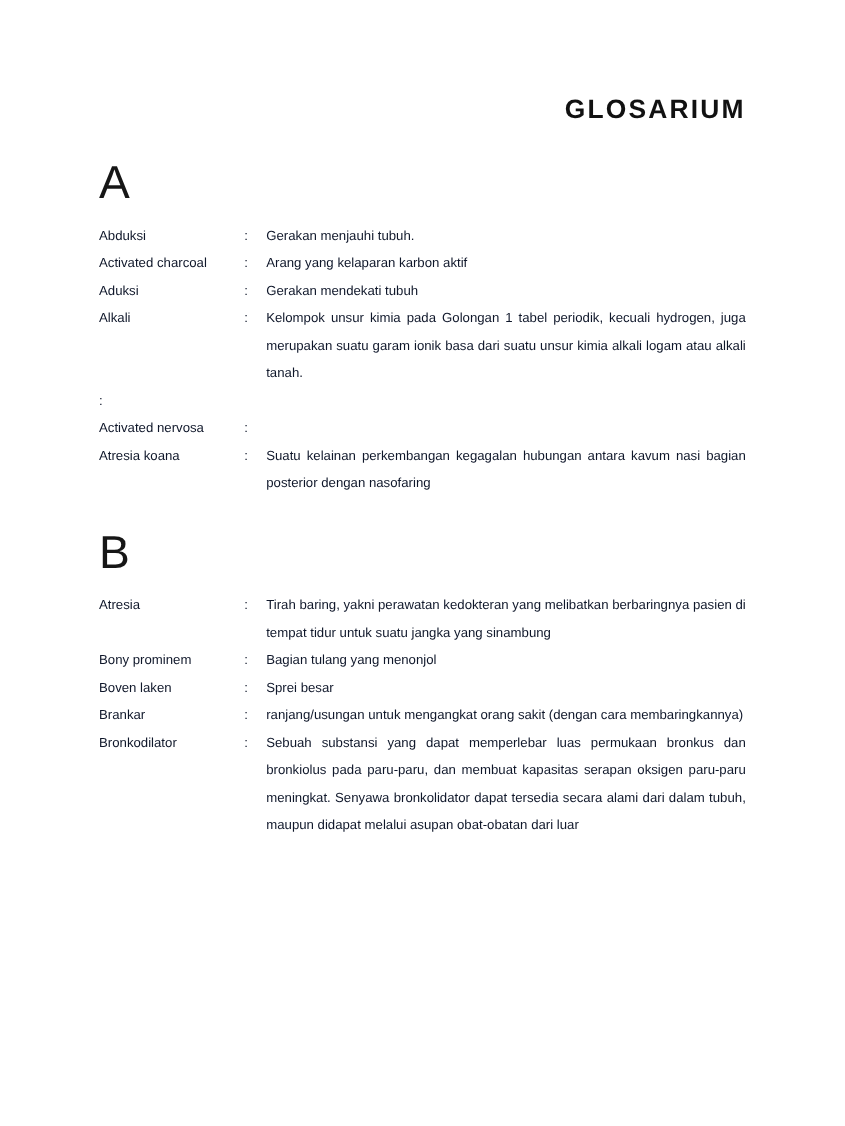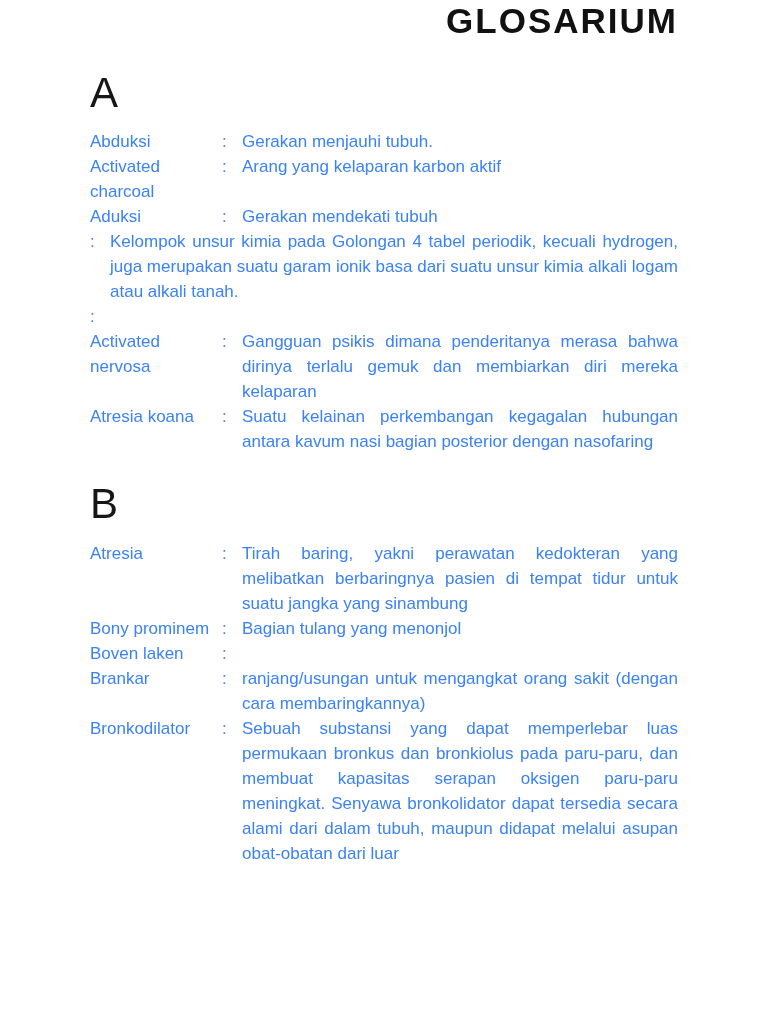--- a/index.html
+++ b/index.html
@@ -12,42 +12,43 @@
     color: #1e1e1e;
     overflow: hidden;
   }
   .page {
     width: 768px;
     height: 1024px;
     background: #ffffff;
     padding: 0 90px;
   }
   .doc-title {
+    margin-top: 86px;
     text-align: right;
-    font-size: 35px;
+    font-size: 24px;
     font-weight: 700;
     letter-spacing: 2px;
     line-height: 1.2;
     color: #111111;
   }
   .glossary-section .section-letter {
     font-size: 42px;
     font-weight: 400;
     line-height: 1.15;
     color: #161616;
   }
   .glossary-section:first-of-type .section-letter { margin-top: 27px; }
   .glossary-section + .glossary-section .section-letter { margin-top: 26px; }
   .entries { margin-top: 12px; }
   .entry {
     display: flex;
     align-items: flex-start;
-    font-size: 17px;
+    font-size: 12px;
     line-height: 25px;
-    color: #3b82f6;
+    color: #0f172a;
   }
   .term  { width: 132px; flex: 0 0 132px; }
   .colon { width: 20px;  flex: 0 0 20px; }
   .definition { flex: 1 1 auto; text-align: justify; }
 </style>
 </head>
 <body>
 
 <div class="page">
   <h1 class="doc-title">GLOSARIUM</h1>
@@ -64,30 +65,30 @@
             <div class="term">Activated charcoal</div>
             <div class="colon">:</div>
             <div class="definition">Arang yang kelaparan karbon aktif</div>
           </div>
           <div class="entry">
             <div class="term">Aduksi</div>
             <div class="colon">:</div>
             <div class="definition">Gerakan mendekati tubuh</div>
           </div>
           <div class="entry">
+            <div class="term">Alkali</div>
             <div class="colon">:</div>
-            <div class="definition">Kelompok unsur kimia pada Golongan 4 tabel periodik, kecuali hydrogen, juga merupakan suatu garam ionik basa dari suatu unsur kimia alkali logam atau alkali tanah.</div>
+            <div class="definition">Kelompok unsur kimia pada Golongan 1 tabel periodik, kecuali hydrogen, juga merupakan suatu garam ionik basa dari suatu unsur kimia alkali logam atau alkali tanah.</div>
           </div>
           <div class="entry">
             <div class="colon">:</div>
           </div>
           <div class="entry">
             <div class="term">Activated nervosa</div>
             <div class="colon">:</div>
-            <div class="definition">Gangguan psikis dimana penderitanya merasa bahwa dirinya terlalu gemuk dan membiarkan diri mereka kelaparan</div>
           </div>
           <div class="entry">
             <div class="term">Atresia koana</div>
             <div class="colon">:</div>
             <div class="definition">Suatu kelainan perkembangan kegagalan hubungan antara kavum nasi bagian posterior dengan nasofaring</div>
           </div>
         </div>
       </section>
       <section class="glossary-section">
         <h2 class="section-letter">B</h2>
@@ -98,20 +99,21 @@
             <div class="definition">Tirah baring, yakni perawatan kedokteran yang melibatkan berbaringnya pasien di tempat tidur untuk suatu jangka yang sinambung</div>
           </div>
           <div class="entry">
             <div class="term">Bony prominem</div>
             <div class="colon">:</div>
             <div class="definition">Bagian tulang yang menonjol</div>
           </div>
           <div class="entry">
             <div class="term">Boven laken</div>
             <div class="colon">:</div>
+            <div class="definition">Sprei besar</div>
           </div>
           <div class="entry">
             <div class="term">Brankar</div>
             <div class="colon">:</div>
             <div class="definition">ranjang/usungan untuk mengangkat orang sakit (dengan cara membaringkannya)</div>
           </div>
           <div class="entry">
             <div class="term">Bronkodilator</div>
             <div class="colon">:</div>
             <div class="definition">Sebuah substansi yang dapat memperlebar luas permukaan bronkus dan bronkiolus pada paru-paru, dan membuat kapasitas serapan oksigen paru-paru meningkat. Senyawa bronkolidator dapat tersedia secara alami dari dalam tubuh, maupun didapat melalui asupan obat-obatan dari luar</div>

